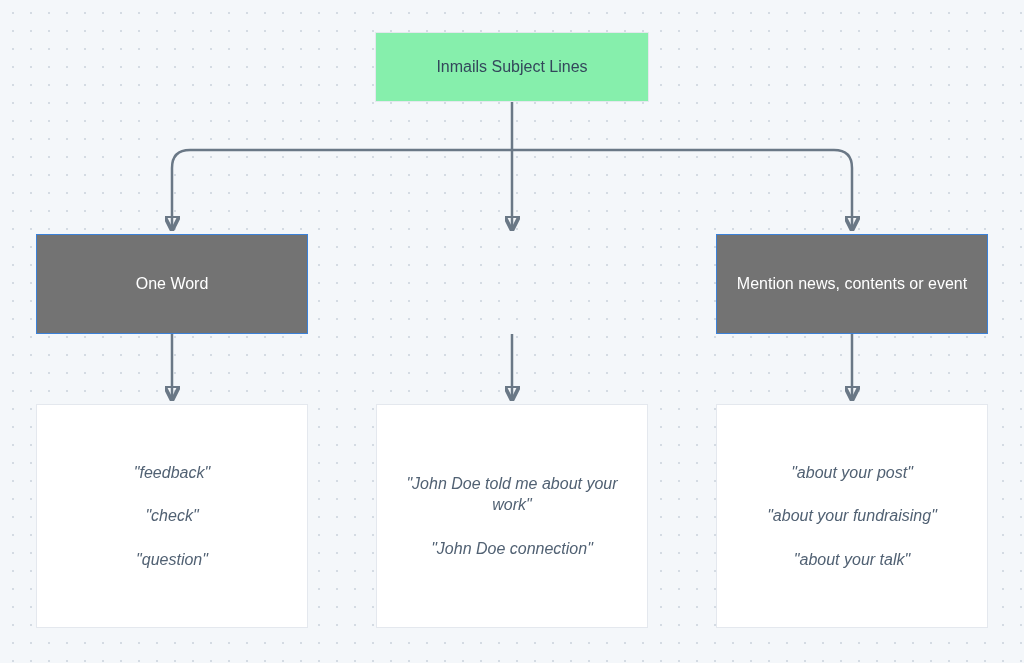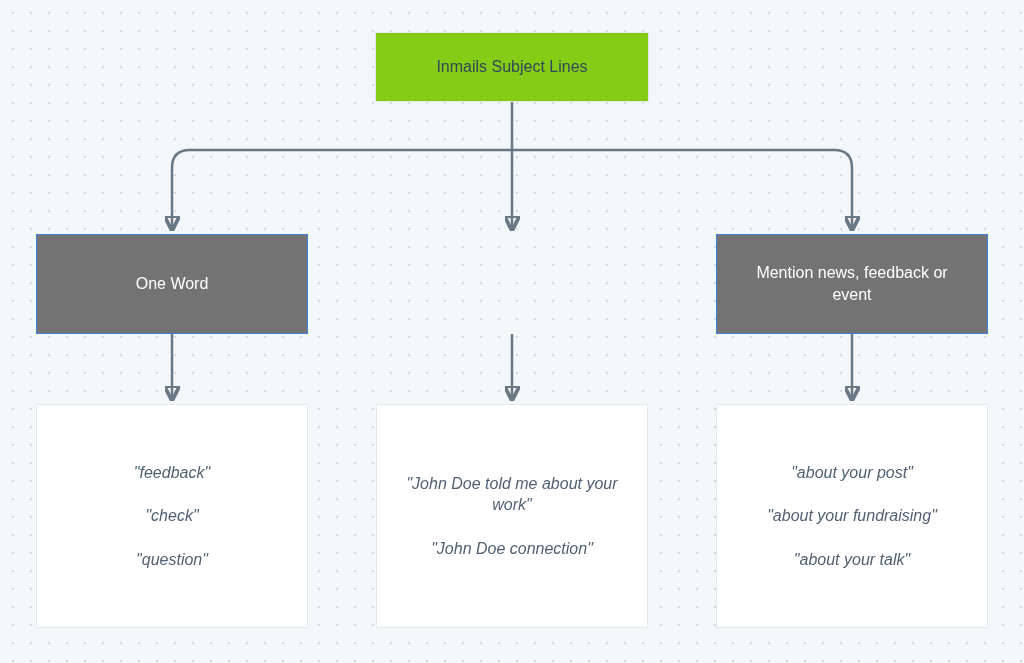--- a/index.html
+++ b/index.html
@@ -25,21 +25,21 @@
     display: flex;
     align-items: center;
     justify-content: center;
     text-align: center;
     padding: 10px 18px;
     font-size: 16px;
     line-height: 1.35;
     border: 1px solid #e4e8ee;
   }
   .root {
-    background: #84cc16;
+    background: #86efac;
     color: #33475b;
     font-weight: 500;
   }
   .category {
     background: #737373;
     color: #ffffff;
     font-weight: 500;
     border: 1px solid #3b81d8;
   }
   .examples {
@@ -94,21 +94,21 @@
   </svg>
 
   <div class="node root" style="left:375px; top:32px; width:274px; height:70px;">
     <span>Inmails Subject Lines</span>
   </div>
 
   <div class="node category" style="left:36px; top:234px; width:272px; height:100px;">
     <span>One Word</span>
   </div>
   <div class="node category" style="left:716px; top:234px; width:272px; height:100px;">
-    <span>Mention news, feedback or event</span>
+    <span>Mention news, contents or event</span>
   </div>
 
   <div class="node examples" style="left:36px; top:404px; width:272px; height:224px;">
     <span>"feedback"</span>
     <span>"check"</span>
     <span>"question"</span>
   </div>
   <div class="node examples" style="left:376px; top:404px; width:272px; height:224px;">
     <span>"John Doe told me about your work"</span>
     <span>"John Doe connection"</span>

